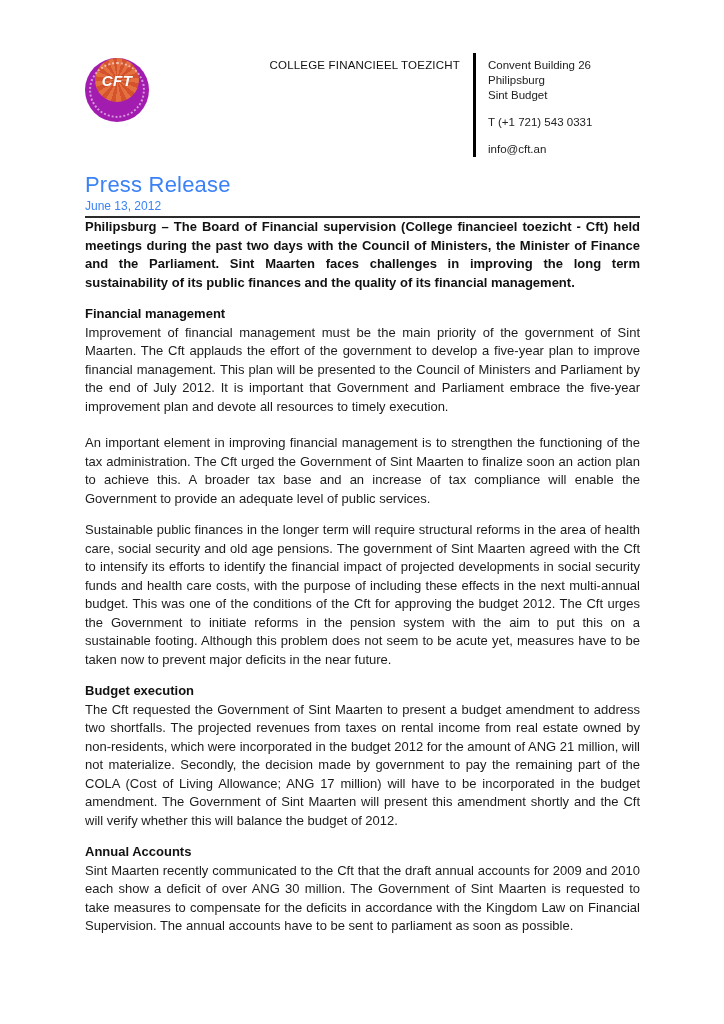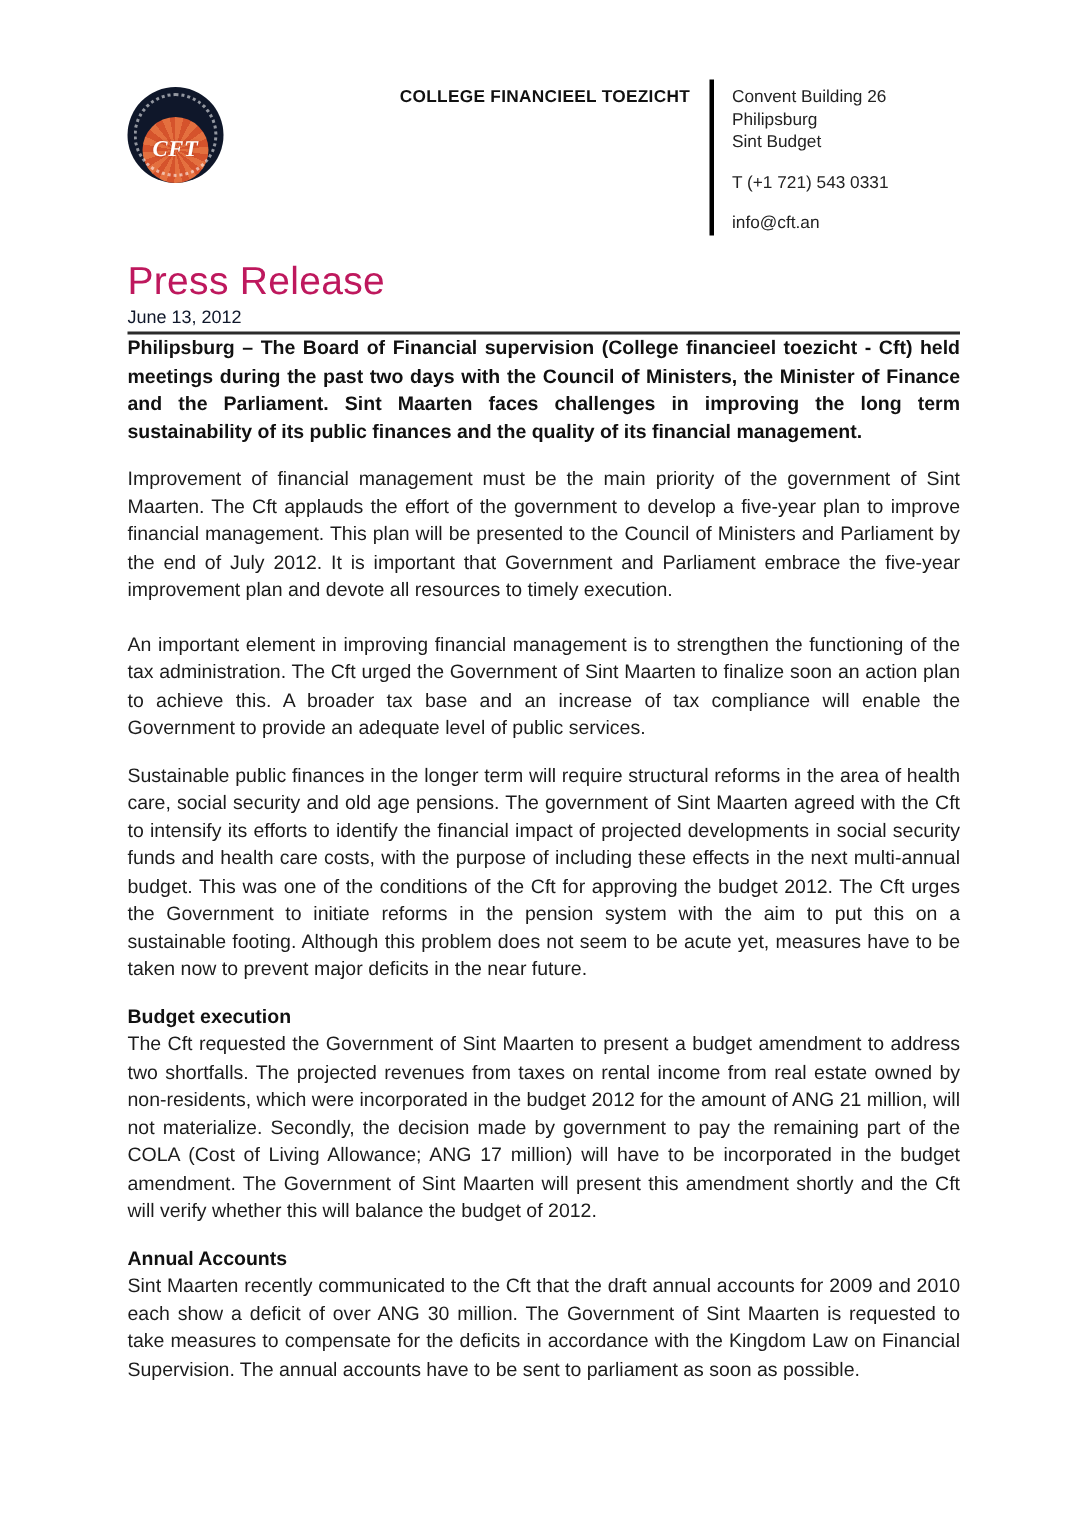--- a/index.html
+++ b/index.html
@@ -14,61 +14,61 @@
     font-family: "Liberation Sans", "DejaVu Sans", sans-serif;
     color: #1c1c1c;
     overflow: hidden;
   }
 
   
   .header { display: flex; align-items: flex-start; }
   .logo-wrap { width: 72px; margin-top: 12px; }
   .logo {
     width: 64px; height: 64px; border-radius: 50%;
-    background: #0f172a;
+    background: #a21caf;
     position: relative;
-    display: flex; align-items: flex-end; justify-content: center; font-family: Liberation Serif, serif;
+    display: flex; align-items: flex-start; justify-content: center;
   }
   .logo::before {
     content: "";
     position: absolute; inset: 4px;
     border-radius: 50%;
     border: 2px dotted rgba(255,255,255,0.55);
   }
   .logo-inner {
     width: 44px; height: 44px; border-radius: 50%;
     background: repeating-conic-gradient(#e4703f 0deg 14deg, #d5532c 14deg 28deg);
     display: flex; align-items: center; justify-content: center;
   }
   .logo-text {
     color: #fff; font-weight: bold; font-size: 15px; font-style: italic;
     letter-spacing: 0.5px;
     text-shadow: 0 0 2px rgba(120,20,0,0.35);
   }
   .org-name {
     flex: 1;
     text-align: right;
-    font-weight: bold;
+    font-weight: normal;
     font-size: 11.5px;
     letter-spacing: 0.2px;
     padding-top: 13px;
     padding-right: 13px;
     color: #111;
     white-space: nowrap;
   }
   .v-divider { width: 3px; height: 104px; background: #000; margin-top: 7px; flex: none; }
   .addr-col { width: 152px; flex: none; padding-left: 12px; padding-top: 12px; font-size: 11.5px; line-height: 1.32; color: #222; }
   .addr-line { white-space: nowrap; }
   .addr-phone { margin-top: 11px; white-space: nowrap; }
   .addr-email { margin-top: 12px; white-space: nowrap; }
 
   
   .masthead { margin-top: 15px; }
-  .masthead-title { font-size: 26px; font-weight: normal; color: #be185d; letter-spacing: 0.2px; }
-  .masthead-date { font-size: 12px; color: #0f172a; margin-top: 1px; }
+  .masthead-title { font-size: 22px; font-weight: normal; color: #3b82f6; letter-spacing: 0.2px; }
+  .masthead-date { font-size: 12px; color: #3b82f6; margin-top: 1px; }
   .masthead-rule { border: none; border-top: 2px solid #2b2b2b; margin: 3px 0 0 0; }
 
   
   .headline {
     margin-top: 17px;
     font-size: 15.5px;
     font-weight: bold;
     line-height: 1.35;
     color: #111;
   }
@@ -114,20 +114,21 @@
   <div class="masthead">
     <div class="masthead-title">Press Release</div>
     <div class="masthead-date">June 13, 2012</div>
     <hr class="masthead-rule">
   </div>
 
   <div>
     <p class="para lead">Philipsburg – The Board of Financial supervision (College financieel toezicht - Cft) held meetings during the past two days with the Council of Ministers, the Minister of Finance and the Parliament. Sint Maarten faces challenges in improving the long term sustainability of its public finances and the quality of its financial management.</p>
 
     <div class="section">
+      <h3 class="section-heading">Financial management</h3>
       <p class="para">Improvement of financial management must be the main priority of the government of Sint Maarten. The Cft applauds the effort of the government to develop a five-year plan to improve financial management. This plan will be presented to the Council of Ministers and Parliament by the end of July 2012. It is important that Government and Parliament embrace the five-year improvement plan and devote all resources to timely execution.</p>
       <p class="para">An important element in improving financial management is to strengthen the functioning of the tax administration. The Cft urged the Government of Sint Maarten to finalize soon an action plan to achieve this. A broader tax base and an increase of tax compliance will enable the Government to provide an adequate level of public services.</p>
     </div>
 
     <div class="section">
       <p class="para">Sustainable public finances in the longer term will require structural reforms in the area of health care, social security and old age pensions. The government of Sint Maarten agreed with the Cft to intensify its efforts to identify the financial impact of projected developments in social security funds and health care costs, with the purpose of including these effects in the next multi-annual budget. This was one of the conditions of the Cft for approving the budget 2012. The Cft urges the Government to initiate reforms in the pension system with the aim to put this on a sustainable footing. Although this problem does not seem to be acute yet, measures have to be taken now to prevent major deficits in the near future.</p>
     </div>
 
     <div class="section">
       <h3 class="section-heading">Budget execution</h3>

